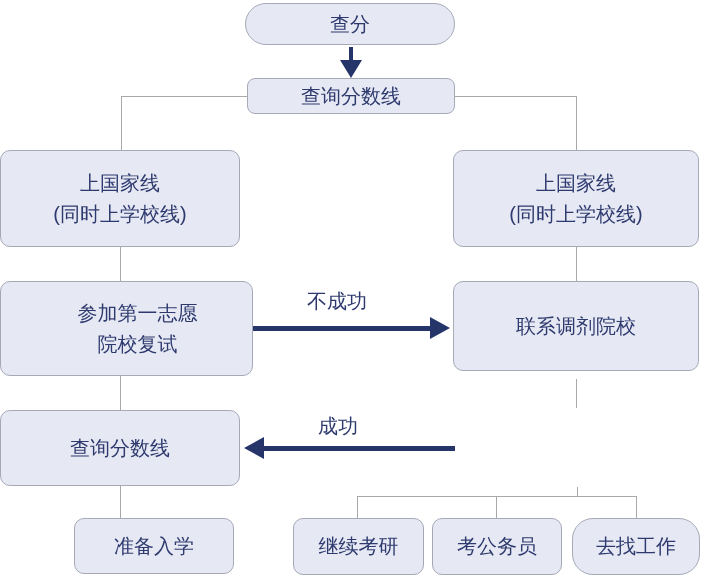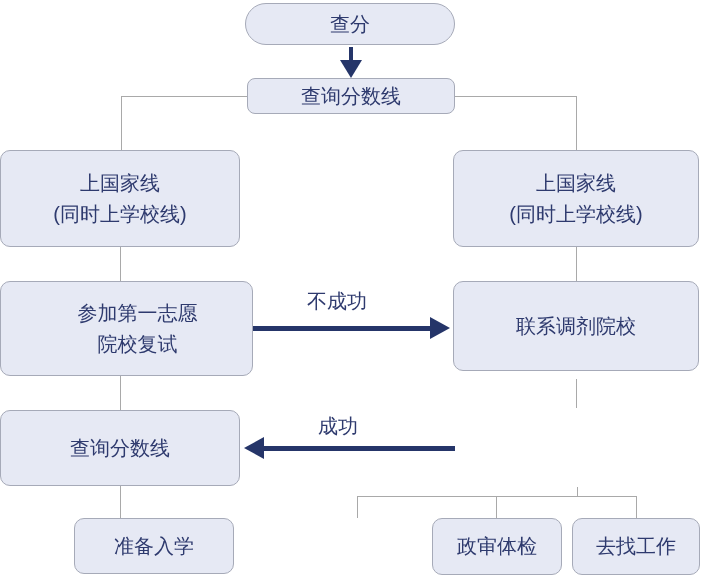--- a/index.html
+++ b/index.html
@@ -28,21 +28,21 @@
   #n-check-cutoff      {left:247px;top:78px; width:208px;height:36px;border-radius:8px;}
   #n-left-pass-line    {left:0px;  top:150px;width:240px;height:97px;}
   #n-right-pass-line   {left:453px;top:150px;width:246px;height:97px;}
   #n-first-choice      {left:0px;  top:281px;width:253px;height:95px;padding-left:22px;}
   #n-contact-adjust    {left:453px;top:281px;width:246px;height:90px;}
   #n-political-review  {left:0px;  top:410px;width:240px;height:76px;}
   #n-adjust-retest     {left:453px;top:408px;width:246px;height:79px;}
   #n-prepare-enroll    {left:40px; top:518px;width:160px;height:56px;margin-left:34px;}
   #n-continue-exam     {left:293px;top:518px;width:131px;height:57px;}
   #n-civil-service     {left:432px;top:518px;width:130px;height:57px;}
-  #n-find-job          {left:572px;top:518px;width:128px;height:57px;}
+  #n-find-job          {left:572px;top:518px;width:128px;height:57px;border-radius:21px;}
 
   
   .conn{position:absolute;background:var(--connector,#A9A9A9);}
   .conn.h{height:1px;}
   .conn.v{width:1px;}
   #c-elbow-left-h  {left:121px;top:96px; width:126px;}
   #c-elbow-left-v  {left:121px;top:96px; height:54px;}
   #c-elbow-right-h {left:455px;top:96px; width:121px;}
   #c-elbow-right-v {left:576px;top:96px; height:54px;}
   #c-left-1        {left:120px;top:247px;height:34px;}
@@ -121,16 +121,17 @@
   <div class="node" id="n-check-score">查分</div>
   <div class="node" id="n-left-pass-line">上国家线
 (同时上学校线)</div>
   <div class="node" id="n-right-pass-line">上国家线
 (同时上学校线)</div>
   <div class="node" id="n-first-choice">参加第一志愿
 院校复试</div>
   <div class="node" id="n-contact-adjust">联系调剂院校</div>
   <div class="node" id="n-political-review">查询分数线</div>
   <div class="node" id="n-prepare-enroll">准备入学</div>
-  <div class="node" id="n-civil-service">政审体检</div>
+  <div class="node" id="n-continue-exam">继续考研</div>
+  <div class="node" id="n-civil-service">考公务员</div>
   <div class="node" id="n-find-job">去找工作</div>
 
 </div>
 
 </body></html>

